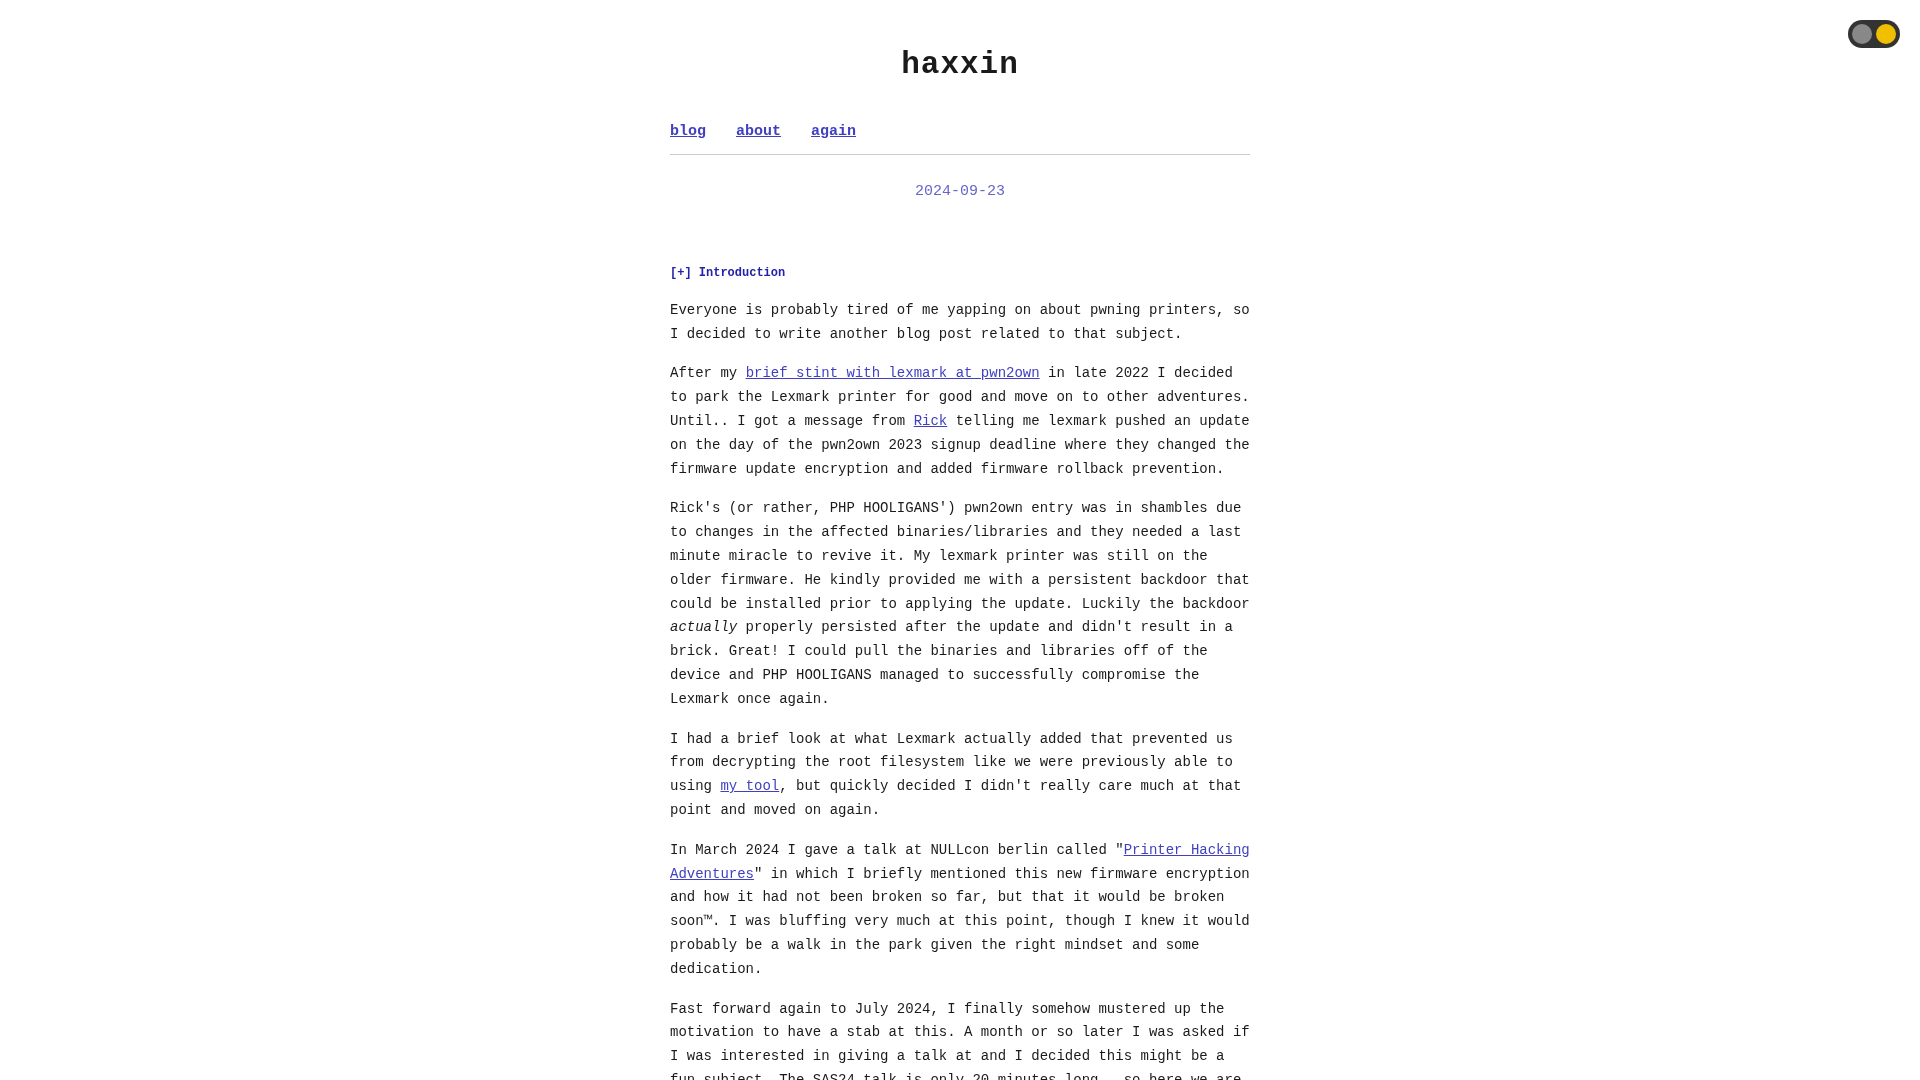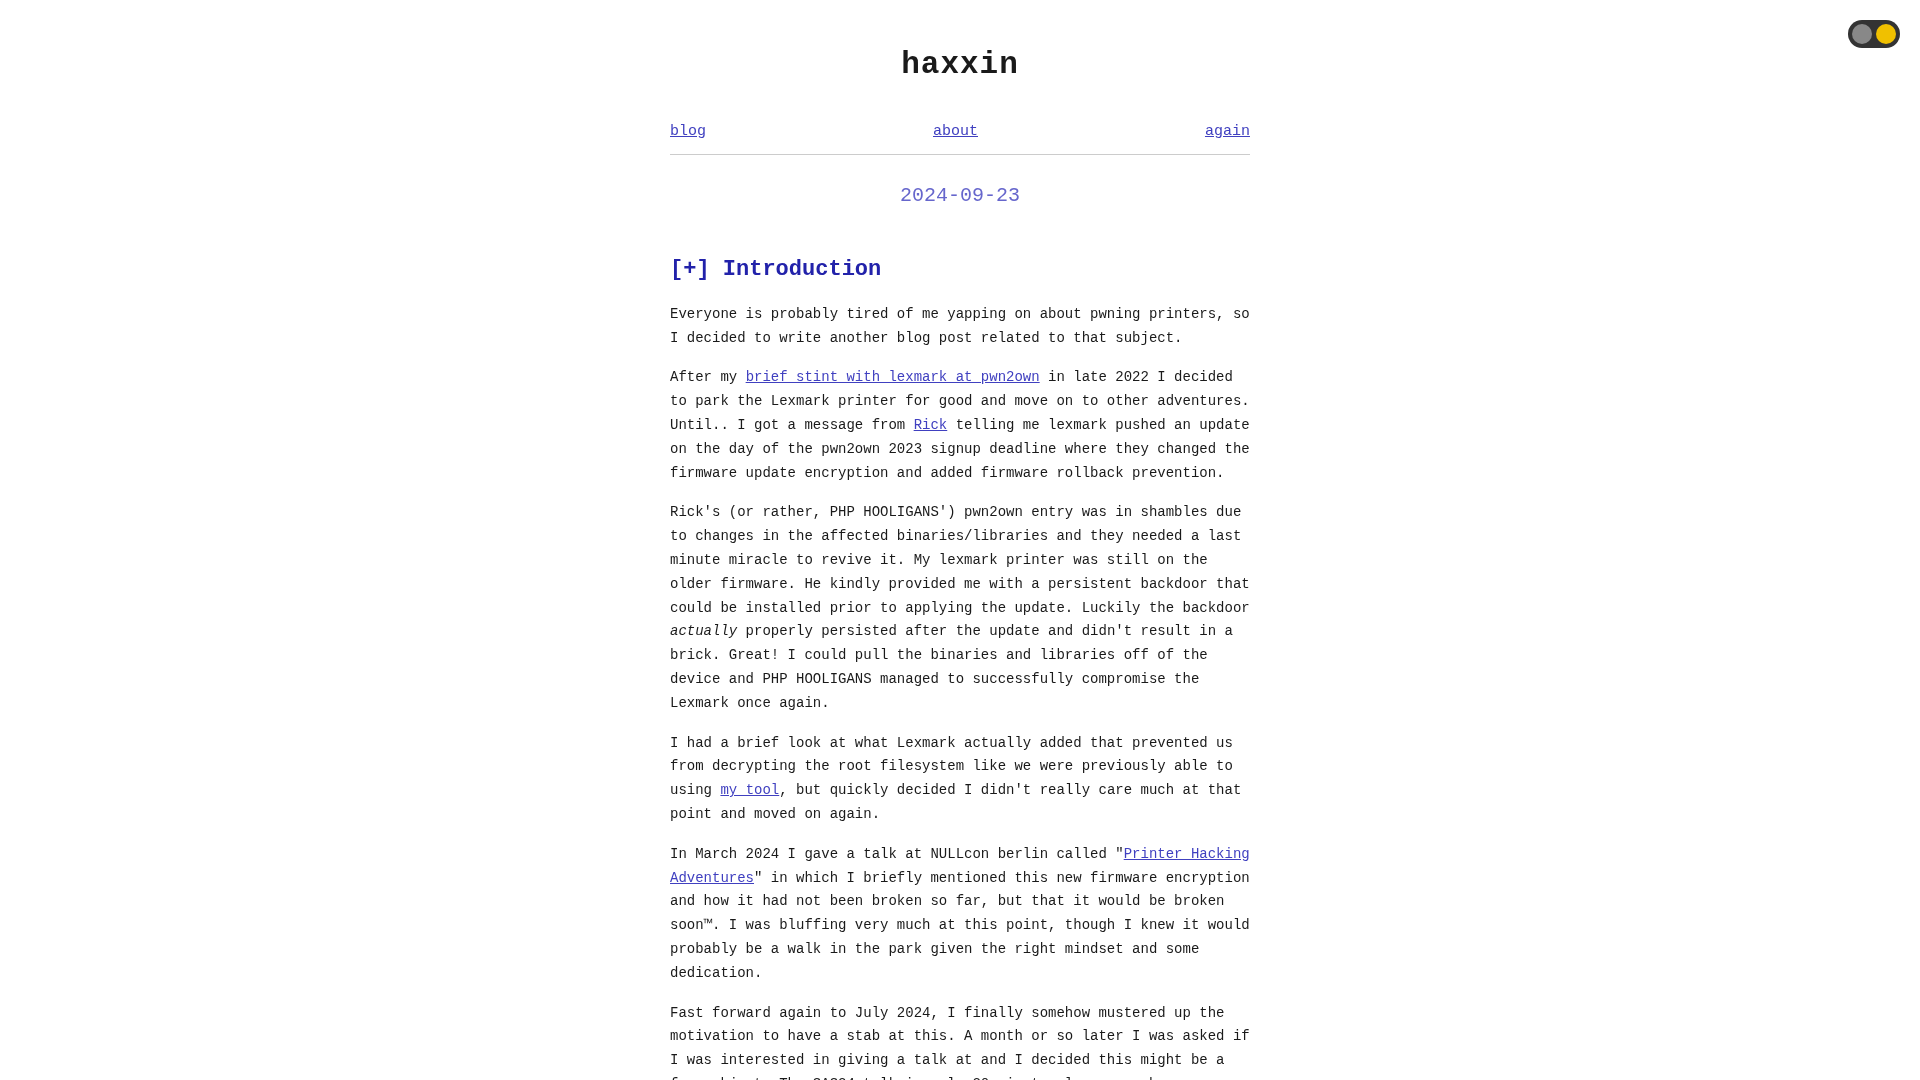--- a/index.html
+++ b/index.html
@@ -27,23 +27,24 @@
       font-size: 31px;
       font-weight: 700;
       font-family: 'Courier New', Courier, monospace;
       color: #1a1a1a;
       margin-bottom: 30px;
       letter-spacing: 1px;
     }
 
     .nav {
       display: flex;
-      justify-content: space-between;
+      justify-content: flex-start;
       gap: 30px;
       margin-bottom: 10px;
+      font-weight: bold;
     }
 
     .nav a {
       color: #4040c0;
       text-decoration: underline;
       font-family: 'Courier New', Courier, monospace;
       font-size: 15px;
     }
 
     .nav-divider {
@@ -59,26 +60,26 @@
       font-family: 'Courier New', Courier, monospace;
       color: #1a1a1a;
       margin-bottom: 12px;
       line-height: 1.4;
     }
 
     .post-date {
       text-align: center;
       color: #6666cc;
       font-family: 'Courier New', Courier, monospace;
-      font-size: 20px;
-      margin-bottom: 40px;
+      font-size: 15px;
+      margin-bottom: 60px;
     }
 
     .section-heading {
-      font-size: 22px;
+      font-size: 12px;
       font-weight: 700;
       font-family: 'Courier New', Courier, monospace;
       color: #2222aa;
       margin-bottom: 16px;
       margin-top: 40px;
     }
 
     .content-paragraph {
       font-family: 'Courier New', Courier, monospace;
       font-size: 14px;

